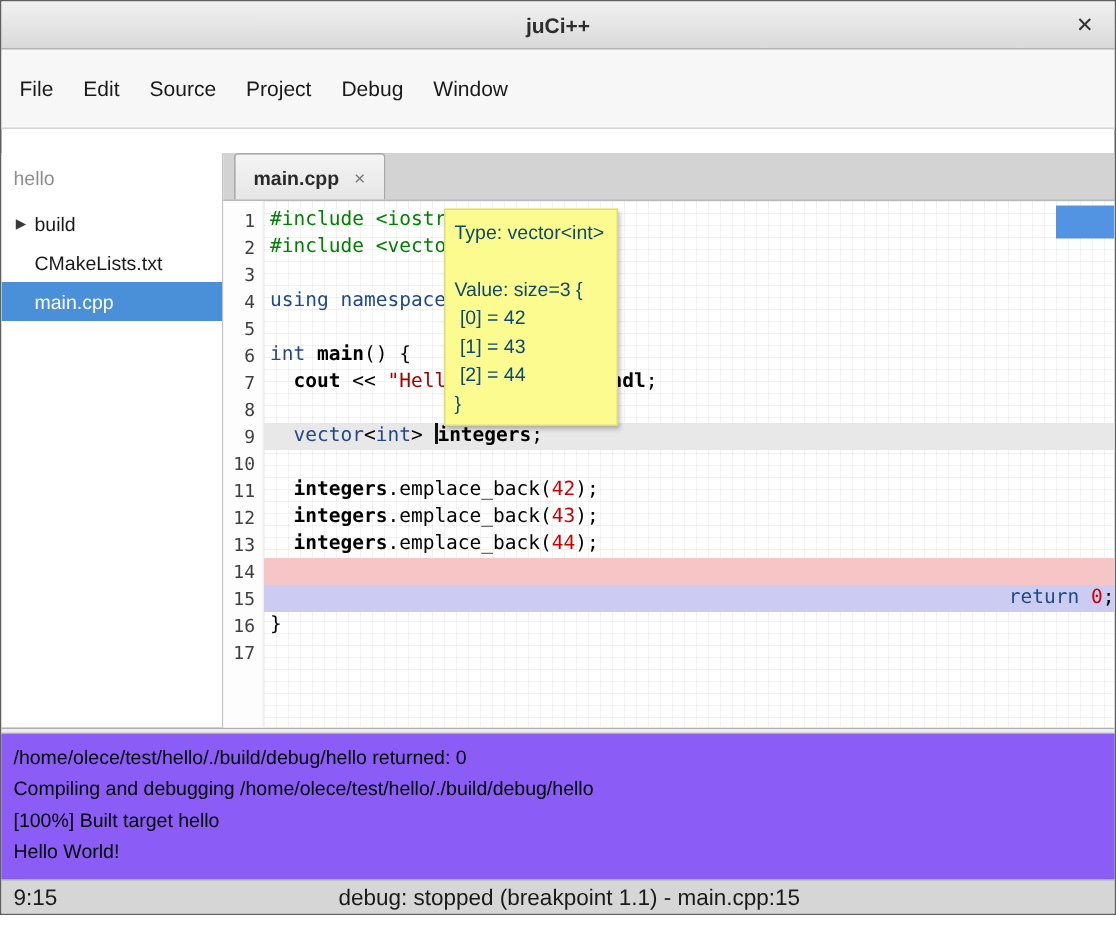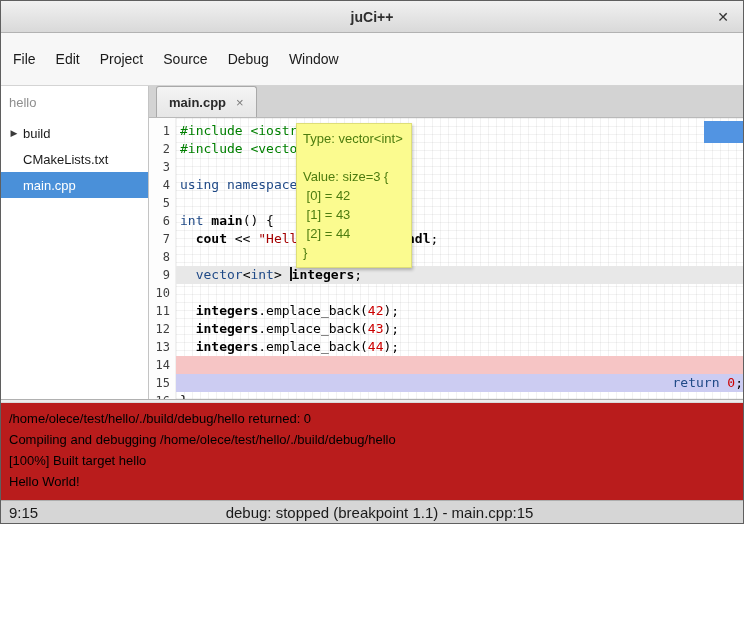--- a/index.html
+++ b/index.html
@@ -1,30 +1,30 @@
 <!DOCTYPE html>
 <html><head>
 <meta charset="utf-8">
 <style>
   * { margin:0; padding:0; box-sizing:border-box; }
   html,body { width:744px; height:621px; }
   body { font-family:"Liberation Sans","DejaVu Sans",sans-serif; background:#fff; color:#000; overflow:hidden; }
 
-  .window { width:744px; height:524px; border:1px solid #5f5f5f; display:flex; flex-direction:column; background:#fff; }
+  .window { width:744px; height:610px; border:1px solid #5f5f5f; display:flex; flex-direction:column; background:#fff; }
 
   .titlebar { flex:0 0 32px; background:linear-gradient(#f1f1f1,#d9d9d9); border-bottom:1px solid #b2b2b2;
     position:relative; display:flex; align-items:center; justify-content:center;
     font-weight:bold; font-size:14px; color:#2e2e2e; }
   .close-btn { position:absolute; right:14px; top:0; height:100%; display:flex; align-items:center;
     font-size:14px; font-weight:normal; color:#333; cursor:pointer; }
 
   .menubar { flex:0 0 33px; background:#f7f7f7; border-bottom:1px solid #d4d4d4; display:flex; align-items:stretch; padding-left:2px; }
   .menu-item { padding:18px 10px; font-size:14px; display:flex; align-items:center; color:#1a1a1a; cursor:default; }
 
-  .main { flex:1 1 auto; display:flex; min-height:0; }
+  .main { flex:1 1 auto; display:flex; min-height:0;margin-top:16px; }
 
   .sidebar { flex:0 0 148px; border-right:1px solid #c4c4c4; background:#fff; font-size:13px; overflow:hidden; }
   .project-label { color:#8e8e8e; padding:9px 8px 10px 8px; }
   .tree-item { height:26px; display:flex; align-items:center; color:#1a1a1a; }
   .tree-item .expander { width:14px; text-align:center; font-size:9px; color:#3a3a3a; margin-left:6px; }
   .tree-item .lbl { margin-left:2px; }
   .tree-item.indent .lbl { margin-left:22px; }
   .tree-item.selected { background:#4a90d9; color:#fff; }
 
   .editor-pane { flex:1 1 auto; display:flex; flex-direction:column; min-width:0; }
@@ -52,50 +52,50 @@
   .tok-pp  { color:#008000; }
   .tok-hdr { color:#008000; }
   .tok-kw  { color:#204a87; font-weight:normal; }
   .tok-str { color:#a40000; }
   .tok-num { color:#cc0000; }
   .tok-fn  { font-weight:bold; color:#000; }
   .tok-caret { display:inline-block; width:2px; height:14px; background:#111; vertical-align:-2px; }
 
   .debug-tooltip { position:absolute; left:147px; top:5px; width:116px; background:#fbfb8f;
     border:1px solid #dede78; box-shadow:1px 2px 3px rgba(0,0,0,0.25);
-    padding:5px 6px; font-size:13px; color:#4d7c0f; z-index:5; }
+    padding:5px 6px; font-size:13px; color:#0c4a6e; z-index:5; }
   .tooltip-line { height:19px; line-height:19px; white-space:pre; }
 
   .scroll-marker { position:absolute; top:3px; right:0; width:39px; height:22px; background:#5294e2; z-index:4; cursor:pointer; }
 
   .splitter { flex:0 0 4px; background:#ececec; border-top:1px solid #b0b0b0; border-bottom:1px solid #dadada; cursor:row-resize; }
 
-  .terminal { flex:0 0 97px; background:#b91c1c; padding:5px 8px; font-size:13px; overflow:hidden; }
+  .terminal { flex:0 0 97px; background:#8b5cf6; padding:5px 8px; font-size:13px; overflow:hidden; }
   .term-line { height:21px; line-height:21px; white-space:pre; }
 
   .statusbar { flex:0 0 23px; background:#d6d6d6; border-top:1px solid #aeaeae; position:relative;
     display:flex; align-items:center; font-size:15px; color:#1a1a1a; }
   .status-time { padding-left:8px; z-index:1; }
   .status-center { position:absolute; left:0; right:0; text-align:center;padding-left:15px; }
 </style>
 </head>
 <body>
 
 <div class="window">
 
   <div class="titlebar">
     <span>juCi++</span>
     <span class="close-btn">✕</span>
   </div>
 
   <div class="menubar">
     <div class="menu-item">File</div>
     <div class="menu-item">Edit</div>
+    <div class="menu-item">Source</div>
     <div class="menu-item">Project</div>
-    <div class="menu-item">Source</div>
     <div class="menu-item">Debug</div>
     <div class="menu-item">Window</div>
   </div>
 
   <div class="main">
 
     <div class="sidebar">
       <div class="project-label">hello</div>
       <div class="tree-item">
         <span class="expander">▶</span>

